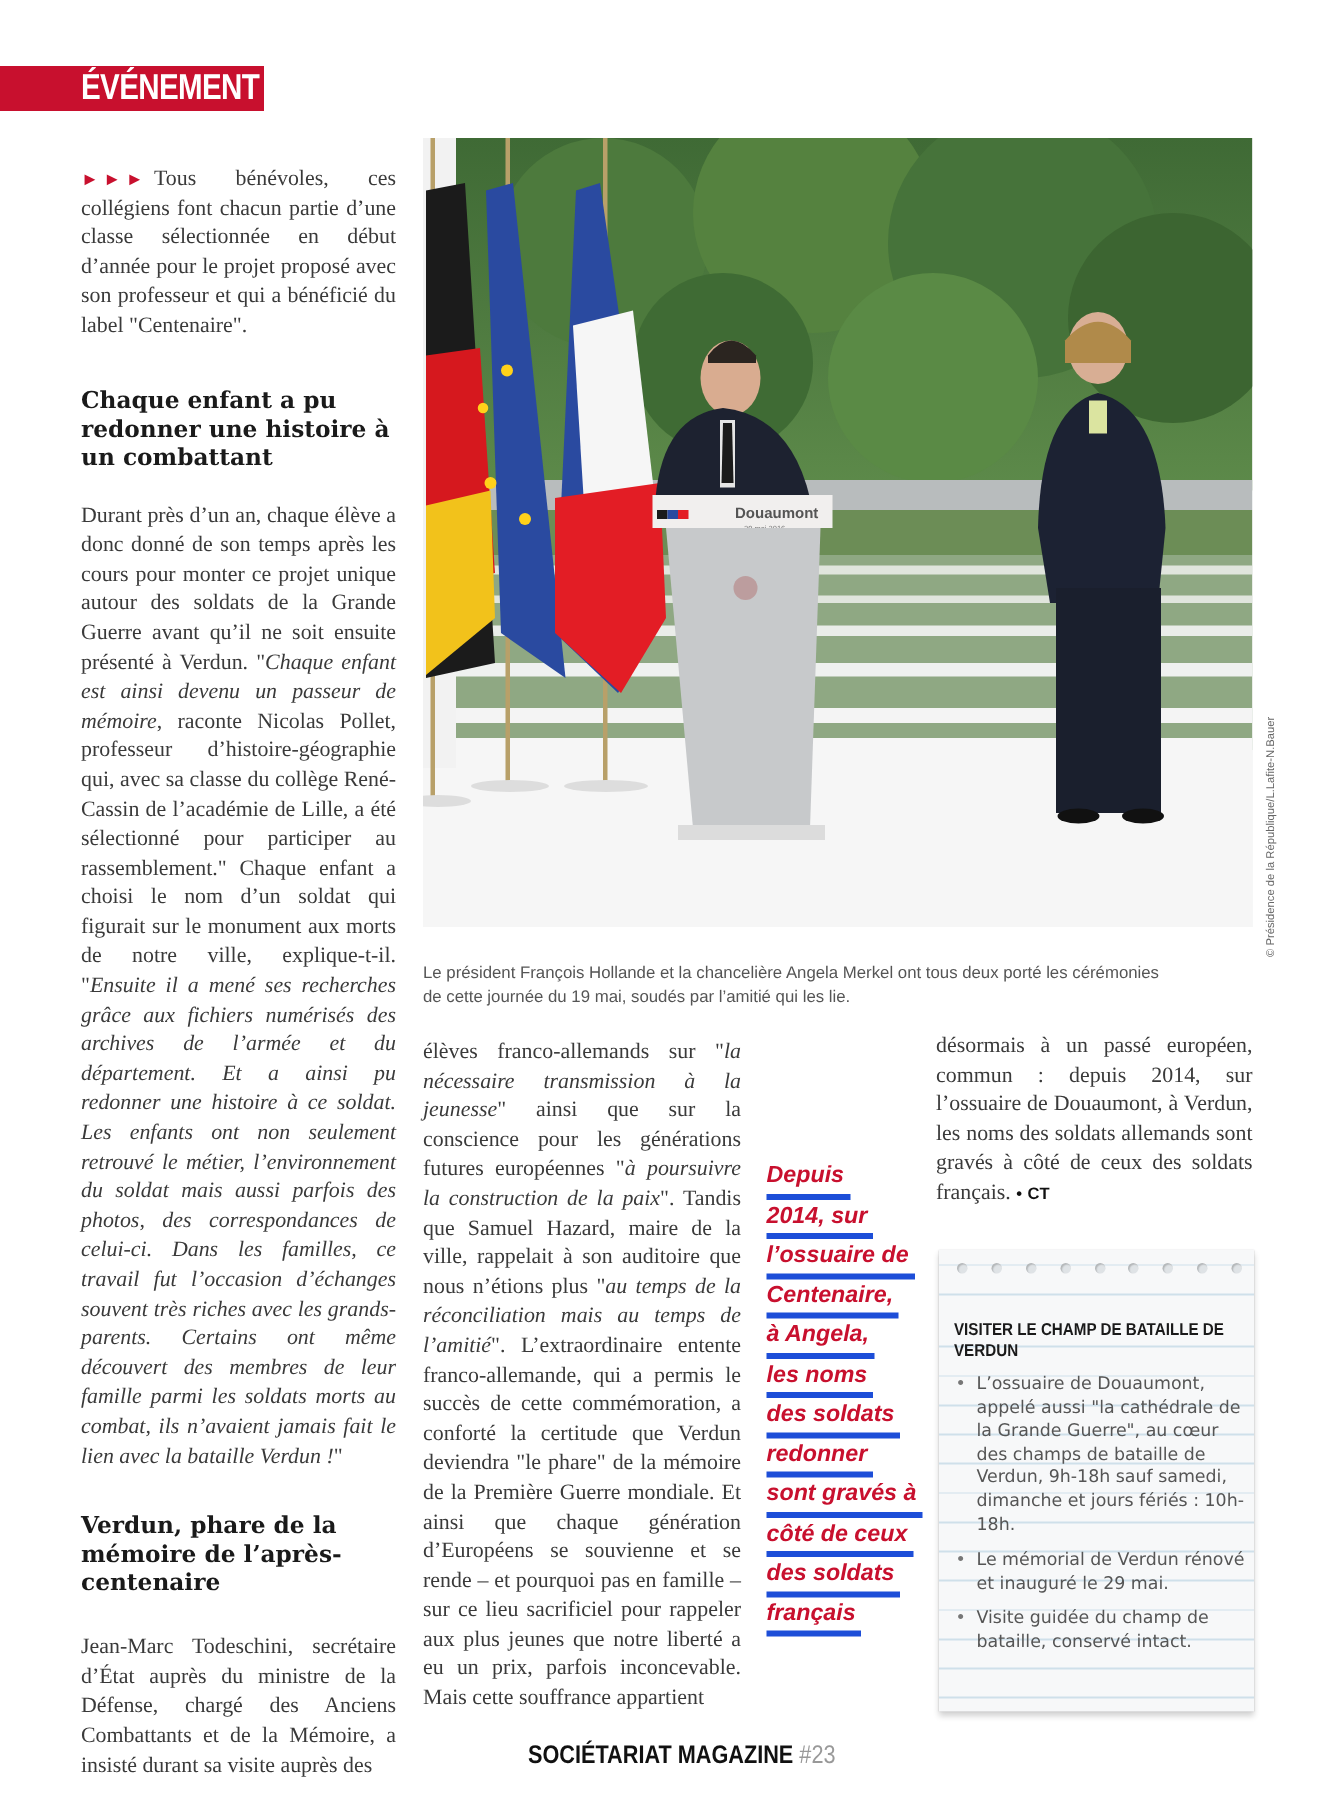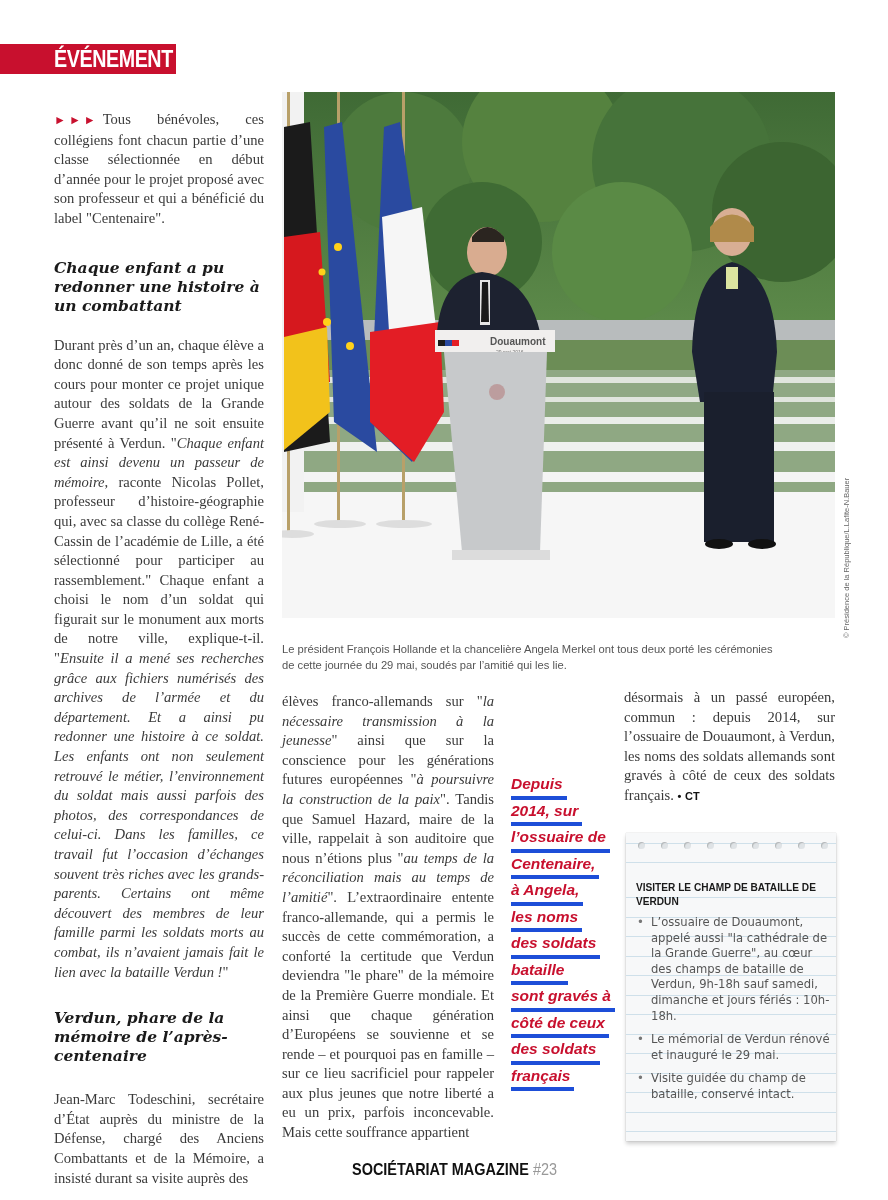--- a/index.html
+++ b/index.html
@@ -8,21 +8,21 @@
   .section-tag span { position:absolute; left:54px; top:1px; color:#fff; font-family:"Liberation Sans", sans-serif; font-weight:bold; font-size:24px; letter-spacing:-0.5px; transform:scaleX(0.82); transform-origin:left top; display:inline-block; white-space:nowrap; }
 
   .col { position:absolute; font-family:"Liberation Serif", serif; font-size:14.6px; line-height:19.6px; color:#3a3a3a; text-align:justify; hyphens:manual; }
   .col p { margin:0; }
   .col i { font-style:italic; }
   .col1 { left:54px; top:110px; width:210px; }
   .col2 { left:282px; top:692px; width:212px; }
   .col3 { left:624px; top:688px; width:211px; }
 
   .arrows { color:#c8102e; font-size:12px; letter-spacing:3px; margin-right:4px; }
-  .subhead { font-family:"DejaVu Serif", serif; font-weight:bold; color:#1a1a1a; font-size:15.5px; line-height:19px; text-align:left; margin:0;font-style:italic; }
+  .subhead { font-family:"DejaVu Serif", serif; font-weight:bold; color:#1a1a1a; font-size:15.5px; line-height:19px; text-align:left; margin:0; }
   .sub1 { margin-top:29px; margin-bottom:21px; }
   .sub2 { margin-top:26px; margin-bottom:25px; }
 
   .photo { position:absolute; left:282px; top:92px; width:553px; height:526px; overflow:hidden; background:#eef0f0; }
   .credit { position:absolute; left:842px; top:638px; transform:rotate(-90deg); transform-origin:left top; font-family:"Liberation Sans", sans-serif; font-size:7.5px; color:#666; white-space:nowrap; }
   .caption { position:absolute; left:282px; top:642px; width:520px; font-family:"Liberation Sans", sans-serif; font-size:11.2px; line-height:15.5px; color:#555; }
   .caption p { margin:0; }
 
   .pullquote { position:absolute; left:511px; top:773px; width:110px; font-family:"Liberation Sans", sans-serif; font-weight:bold; font-style:italic; font-size:15.5px; line-height:23.5px; color:#c8102e; }
   .pullquote span { display:block; border-bottom:4px solid #1d4ed8; width:max-content; padding-right:4px; line-height:22.5px; }
@@ -136,36 +136,36 @@
 
     <ellipse cx="10" cy="442" rx="22" ry="4" fill="#ddd"></ellipse>
       <ellipse cx="58" cy="432" rx="26" ry="4" fill="#ddd"></ellipse>
       <ellipse cx="122" cy="432" rx="28" ry="4" fill="#ddd"></ellipse>
   </svg>
 </div>
 <div class="credit">© Présidence de la République/L.Lafite-N.Bauer</div>
 
 <div class="caption">
   <p>Le président François Hollande et la chancelière Angela Merkel ont tous deux porté les cérémonies</p>
-  <p>de cette journée du 29 mai, soudés par l’amitié qui les lie.</p>
+  <p>de cette journée du 19 mai, soudés par l’amitié qui les lie.</p>
 </div>
 
 <div class="col col2">
   <p><span>élèves franco-allemands sur "</span><i>la nécessaire transmission à la jeunesse</i><span>" ainsi que sur la conscience pour les générations futures européennes "</span><i>à poursuivre la construction de la paix</i><span>". Tandis que Samuel Hazard, maire de la ville, rappelait à son auditoire que nous n’étions plus "</span><i>au temps de la réconciliation mais au temps de l’amitié</i><span>". L’extraordinaire entente franco-allemande, qui a permis le succès de cette commémoration, a conforté la certitude que Verdun deviendra "le phare" de la mémoire de la Première Guerre mondiale. Et ainsi que chaque génération d’Européens se souvienne et se rende – et pourquoi pas en famille – sur ce lieu sacrificiel pour rappeler aux plus jeunes que notre liberté a eu un prix, parfois inconcevable. Mais cette souffrance appartient</span></p>
 </div>
 
 <div class="pullquote">
   <span>Depuis</span>
   <span>2014, sur</span>
   <span>l’ossuaire de</span>
   <span>Centenaire,</span>
   <span>à Angela,</span>
   <span>les noms</span>
   <span>des soldats</span>
-  <span>bataille</span>
+  <span>redonner</span>
   <span>sont gravés à</span>
   <span>côté de ceux</span>
   <span>des soldats</span>
   <span>français</span>
 </div>
 
 <div class="col col3">
   <p><span>désormais à un passé européen, commun : depuis 2014, sur l’ossuaire de Douaumont, à Verdun, les noms des soldats allemands sont gravés à côté de ceux des soldats français.</span> <span class="signoff">•</span> <span class="signoff">CT</span></p>
 </div>
 

